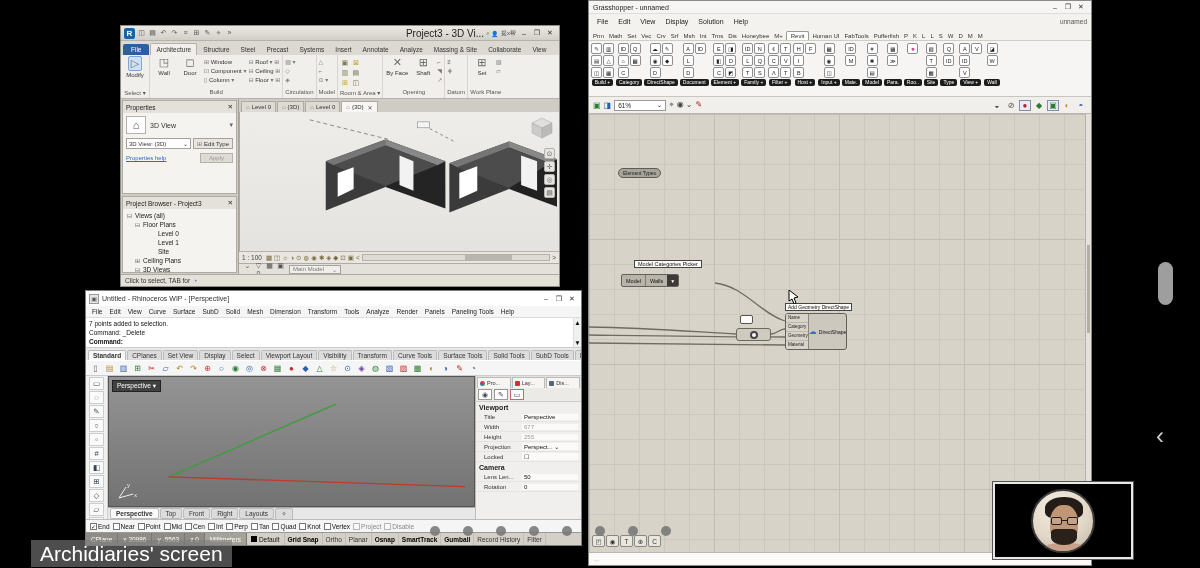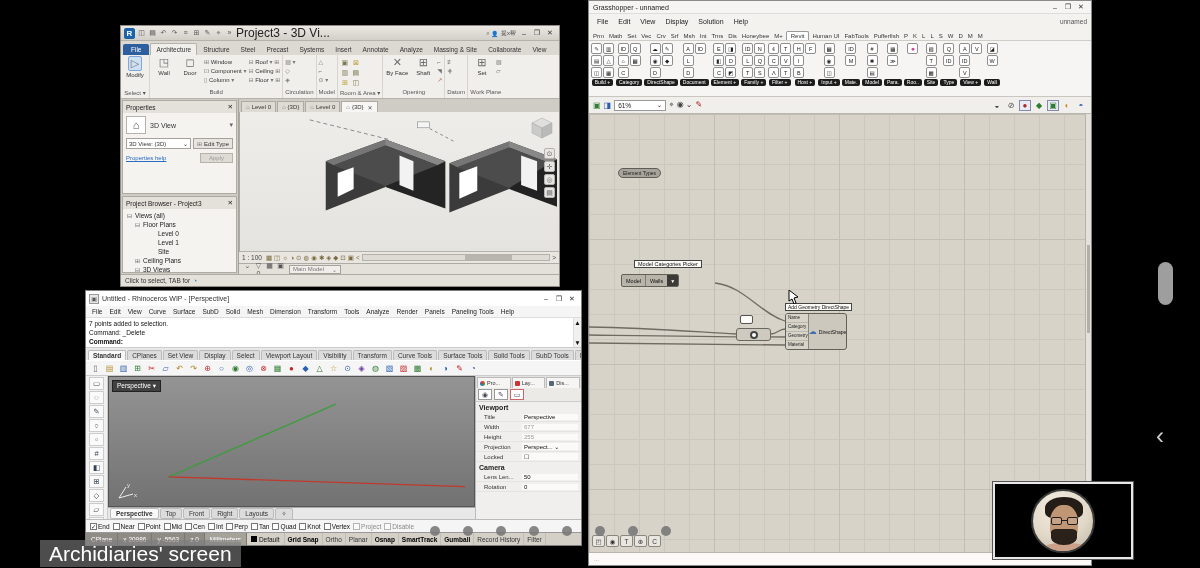--- a/index.html
+++ b/index.html
@@ -10,21 +10,21 @@
 
   
   .rv{left:120px;top:25px;width:440px;height:262px;background:#e9e6e1;border:1px solid #8f8c86;
       display:flex;flex-direction:column;font-size:7px;color:#333;}
   .rv-title{height:15px;background:linear-gradient(#ece9e4,#d2cfc9);display:flex;align-items:center;
             padding:0 3px;gap:2px;border-bottom:1px solid #b5b2ac;}
   .rv-logo{width:11px;height:11px;background:#1b63a8;color:#fff;font-weight:bold;font-size:8px;
            display:flex;align-items:center;justify-content:center;border-radius:2px;}
   .rv-qat{display:flex;gap:2px;color:#555;font-size:7px;}
   .rv-qat span{width:9px;text-align:center;}
-  .rv-tstr{flex:1;text-align:left;font-size:12px;color:#222;}
+  .rv-tstr{flex:1;text-align:right;font-size:10px;color:#222;}
   .rv-acct{display:flex;align-items:center;gap:2px;color:#444;font-size:6px;}
   .winbtns{display:flex;gap:1px;}
   .winbtns span{width:12px;height:11px;display:flex;align-items:center;justify-content:center;
                 font-size:7px;color:#333;}
   .rv-tabs{height:14px;display:flex;align-items:flex-end;background:#dcd9d3;padding:0 2px;gap:1px;}
   .rv-tab{padding:2px 5px 2px;font-size:6.5px;color:#333;white-space:nowrap;}
   .rv-tab.t-file{background:#2d5f9e;color:#fff;border-radius:2px 2px 0 0;padding:2px 8px;}
   .rv-tab.t-active{background:#f1efeb;border:1px solid #b5b2ac;border-bottom:none;border-radius:2px 2px 0 0;}
   .rv-ribbon{height:44px;background:#f1efeb;display:flex;border-bottom:1px solid #b5b2ac;}
   .rv-panel{display:flex;flex-direction:column;border-right:1px solid #d8d5cf;padding:1px 2px 0;}
@@ -233,21 +233,21 @@
              overflow:hidden;border:2px solid #3a3a3a;}
   .wc-face{position:absolute;left:17px;top:14px;width:28px;height:38px;background:#c09674;border-radius:45% 45% 40% 40%;}
   .wc-hair{position:absolute;left:12px;top:6px;width:38px;height:22px;background:#241c16;border-radius:50% 50% 30% 30%;}
   .wc-glasses{position:absolute;left:18px;top:26px;width:27px;height:8px;}
   .wc-glasses i{position:absolute;width:11px;height:8px;border:1px solid #1e1e1e;border-radius:2px;background:rgba(255,255,255,.12);}
   .wc-glasses i:first-child{left:0;}.wc-glasses i:last-child{right:0;}
   .wc-glasses::after{content:"";position:absolute;left:11px;top:3px;width:5px;height:1px;background:#1e1e1e;}
   .wc-beard{position:absolute;left:18px;top:38px;width:26px;height:16px;background:#2a211a;
             border-radius:20% 20% 48% 48%;}
   .wc-body{position:absolute;left:10px;top:52px;width:44px;height:14px;background:#caa188;border-radius:40% 40% 0 0;}
-  .caption{position:absolute;left:40px;top:540px;height:27px;display:flex;align-items:center;padding:0 9px;
+  .caption{position:absolute;left:31px;top:540px;height:27px;display:flex;align-items:center;padding:0 9px;
            background:rgba(125,125,125,.62);color:#fff;font-size:21px;white-space:nowrap;}
   .scrollpill{position:absolute;left:1158px;top:262px;width:15px;height:43px;border-radius:8px;background:#9e9e9e;}
   .backchev{position:absolute;left:1156px;top:424px;color:#cfcfcf;font-size:24px;line-height:24px;}
 </style>
 </head>
 <body>
 
 <div class="win rv">
   <div class="rv-title">
     <span class="rv-logo">R</span>

